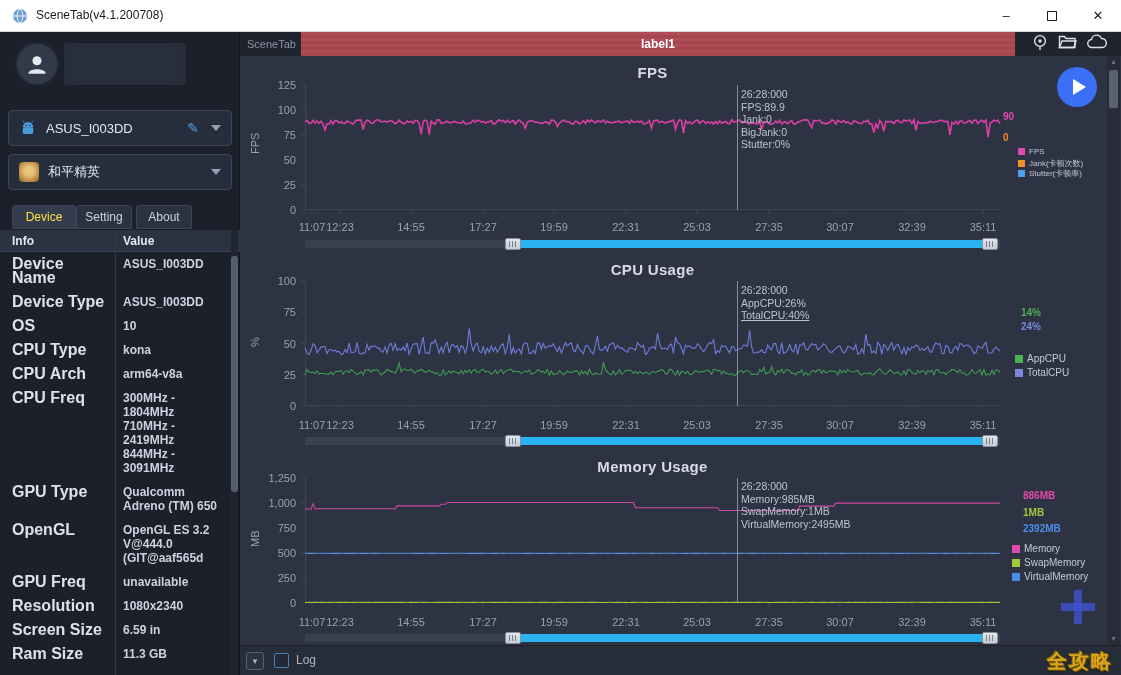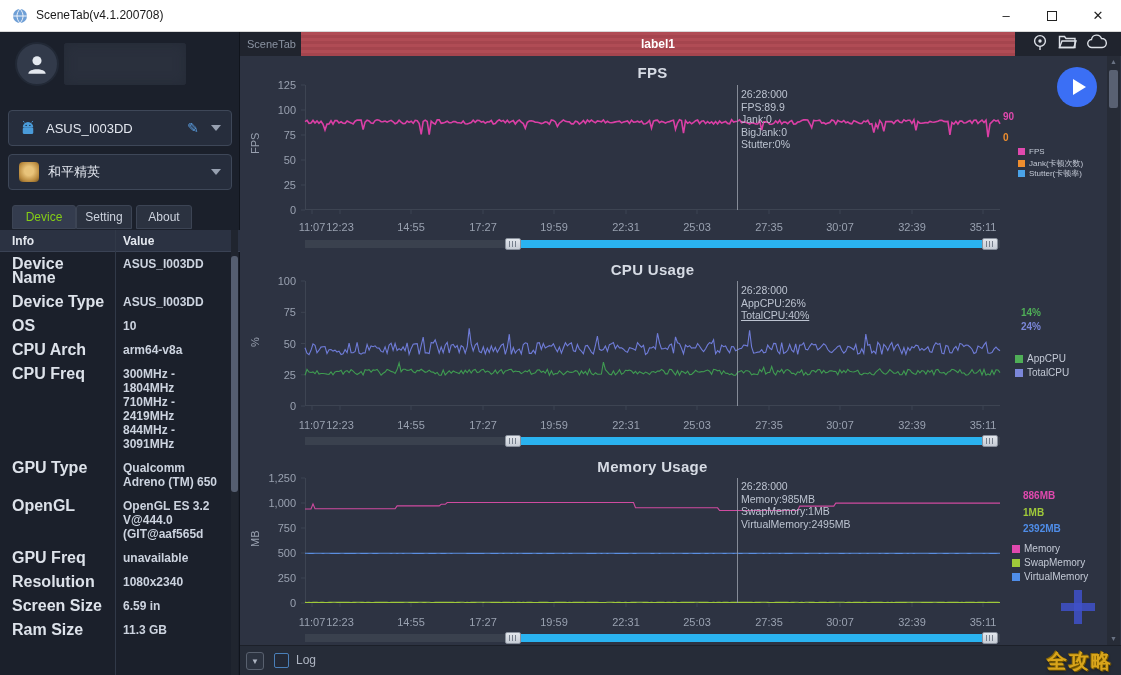--- a/index.html
+++ b/index.html
@@ -22,21 +22,21 @@
   .redacted { position:absolute; left:64px; top:11px; width:122px; height:42px; background:#2a303d; border-radius:3px; box-shadow:inset 0 0 12px #242a36; }
   .select { position:absolute; left:8px; width:224px; height:36px; background:#262d3c; border:1px solid #3e4758; border-radius:4px; display:flex; align-items:center; padding:0 10px; }
   .select.device { top:78px; }
   .select.app { top:122px; }
   .select .txt { margin-left:9px; font-size:13px; color:#e3e7ef; flex:1; }
   .caret { width:0; height:0; border-left:5px solid transparent; border-right:5px solid transparent; border-top:6px solid #97a0b0; }
   .pen { font-size:14px; color:#5a9de0; margin-right:12px; transform:rotate(0deg); }
   .gameicon { width:20px; height:20px; border-radius:4px; background:radial-gradient(circle at 50% 45%, #e8c37a 0 30%, #b98a3e 70%, #6e4e1d 100%); }
   .side-tabs { position:absolute; left:0; top:173px; width:240px; height:24px; }
   .side-tab { position:absolute; top:0; height:24px; background:#2b3240; border:1px solid #3c4454; border-radius:3px 3px 0 0; color:#cdd3de; font-size:12px; text-align:center; line-height:22px; }
-  .side-tab.t0 { left:12px; width:64px; background:#343c4e; color:#84cc16; }
+  .side-tab.t0 { left:12px; width:64px; background:#343c4e; color:#fde047; }
   .side-tab.t1 { left:76px; width:56px; }
   .side-tab.t2 { left:136px; width:56px; }
 
   .info-table { position:absolute; left:0; top:198px; width:240px; height:445px; overflow:hidden; }
   .info-sep { position:absolute; left:115px; top:0; width:1px; height:445px; background:#313948; }
   .info-head { display:flex; height:22px; background:#2b3242; border-bottom:1px solid #3a4254; }
   .info-head div { font-size:12px; font-weight:bold; color:#e3e7ee; line-height:22px; }
   .info-head .h0 { width:110px; padding-left:12px; }
   .info-head .h1 { flex:1; padding-left:13px; }
   .info-row { display:flex; padding:5px 0; }
@@ -159,20 +159,26 @@
         <div class="info-row">
           <div class="cl">Device Type</div>
           <div class="cv">
             <div>ASUS_I003DD</div>
           </div>
         </div>
         <div class="info-row">
           <div class="cl">OS</div>
           <div class="cv">
             <div>10</div>
+          </div>
+        </div>
+        <div class="info-row">
+          <div class="cl">CPU Type</div>
+          <div class="cv">
+            <div>kona</div>
           </div>
         </div>
         <div class="info-row">
           <div class="cl">CPU Arch</div>
           <div class="cv">
             <div>arm64-v8a</div>
           </div>
         </div>
         <div class="info-row">
           <div class="cl">CPU Freq</div>

